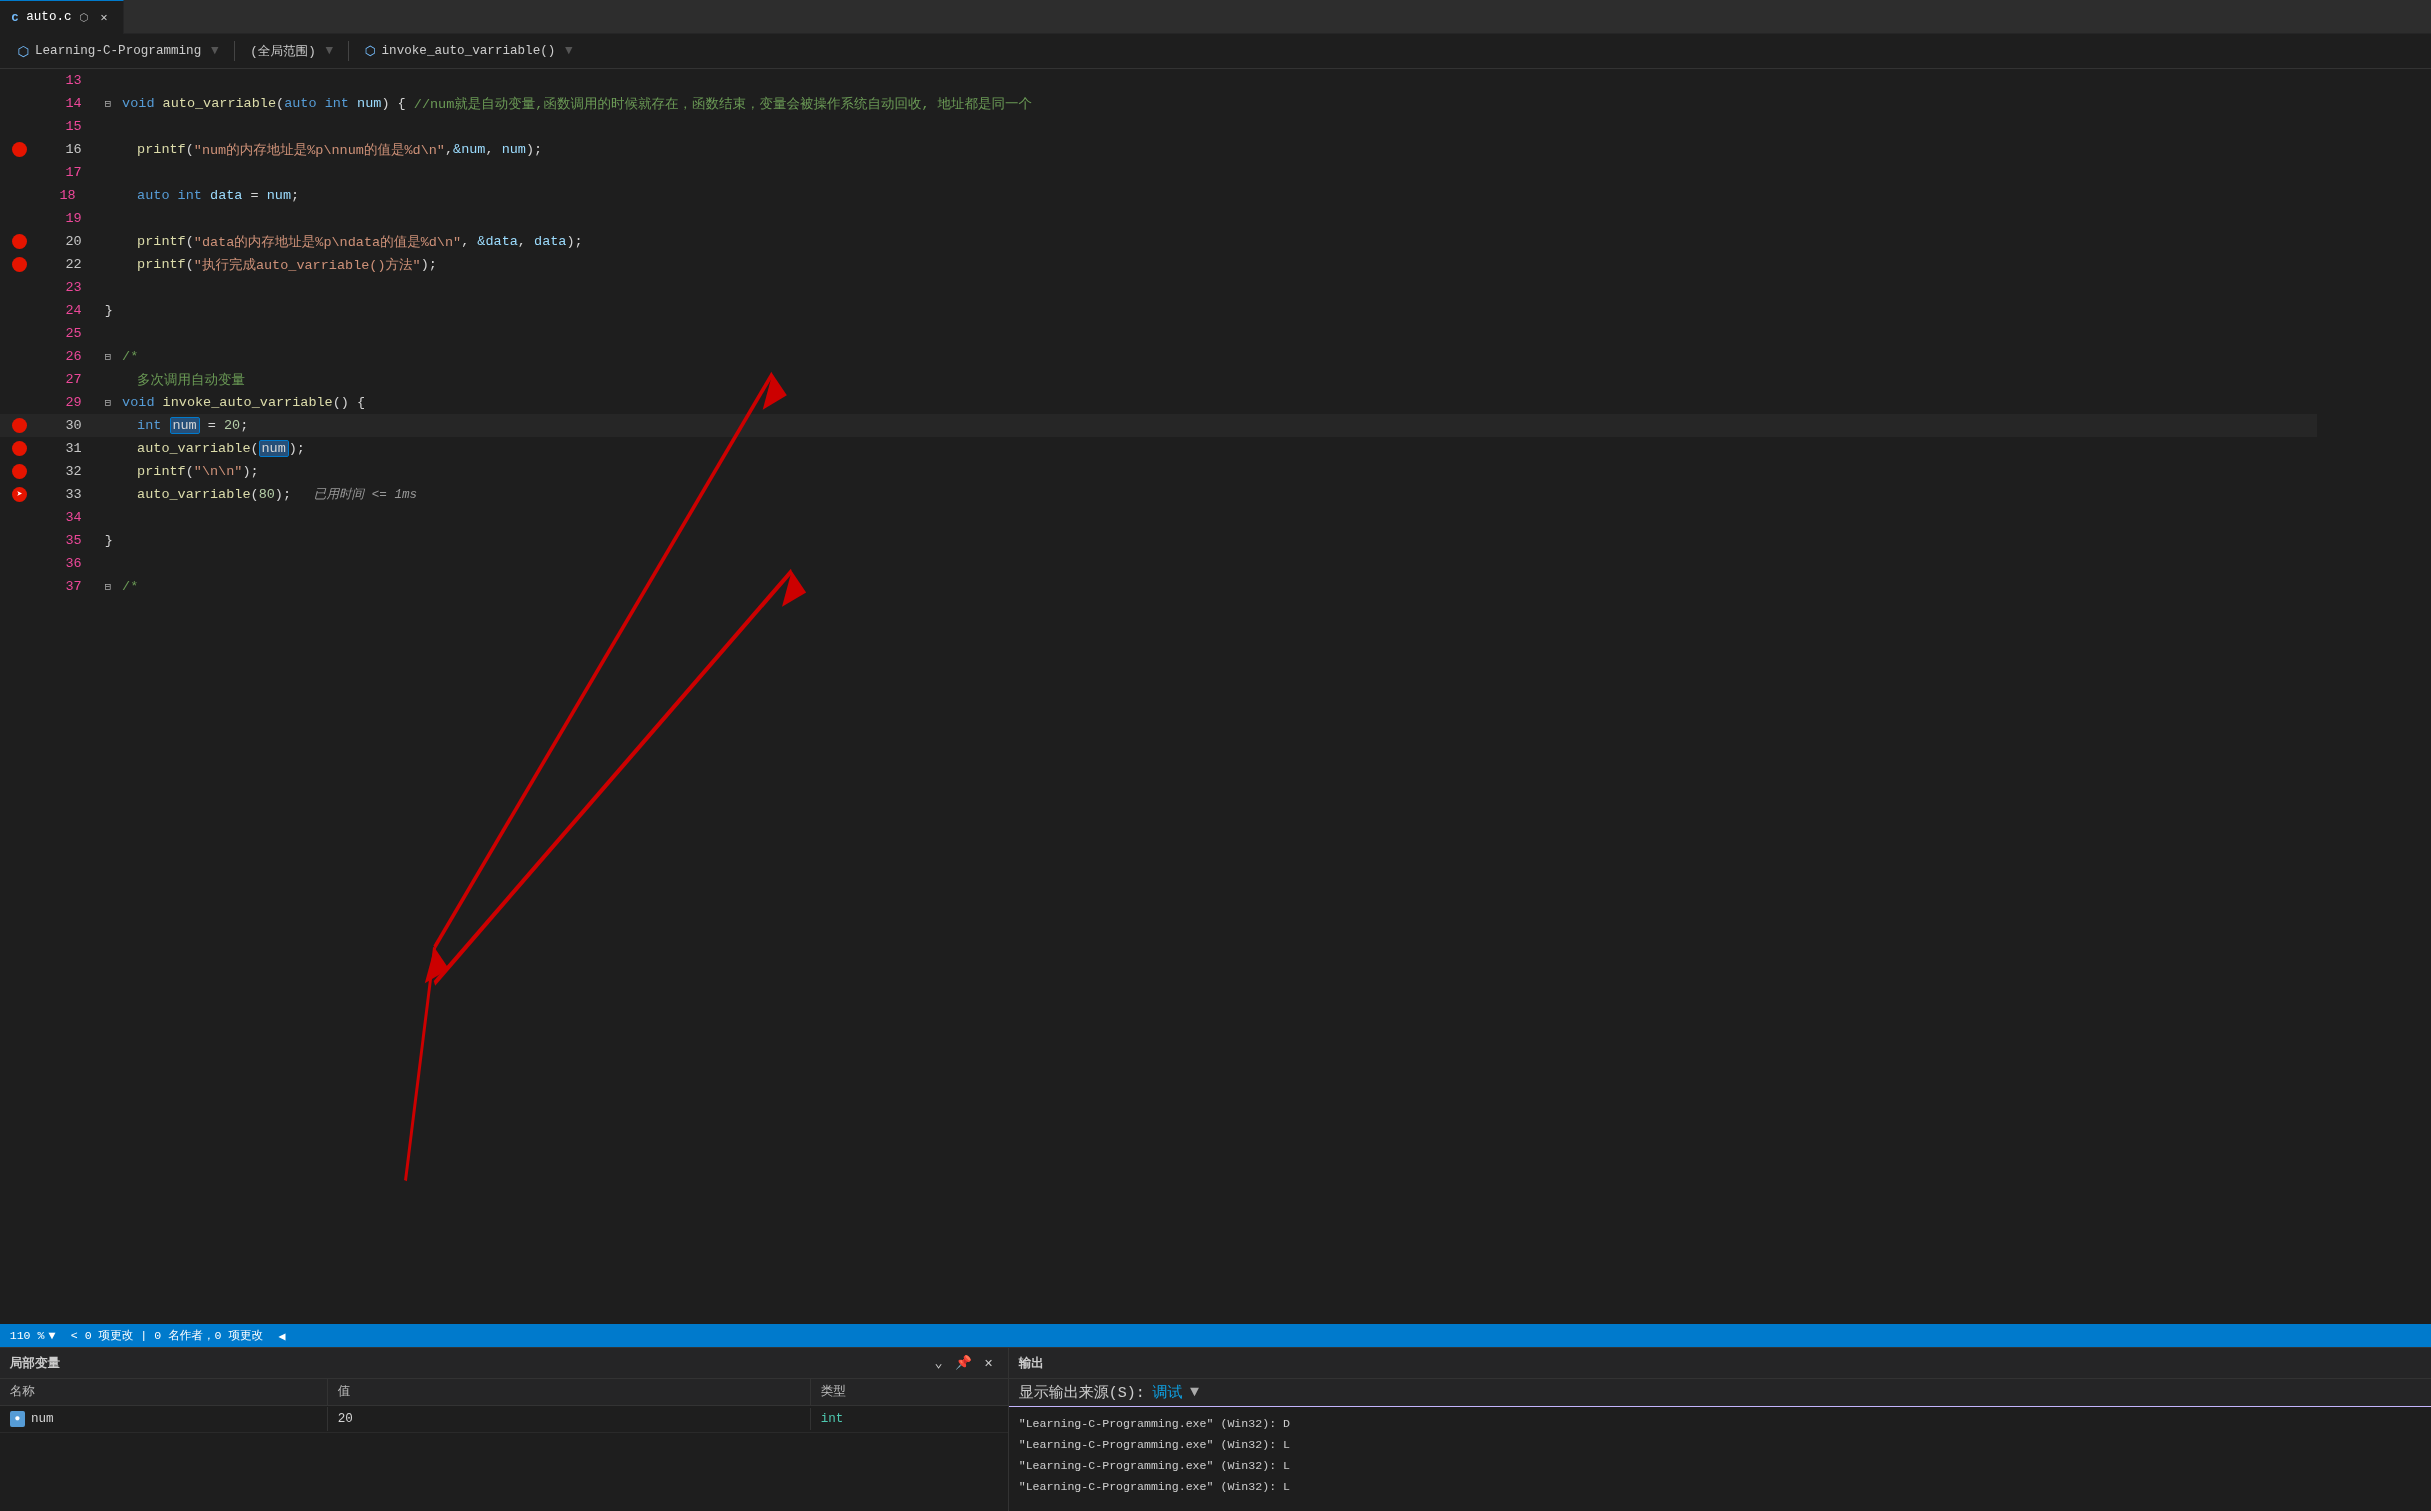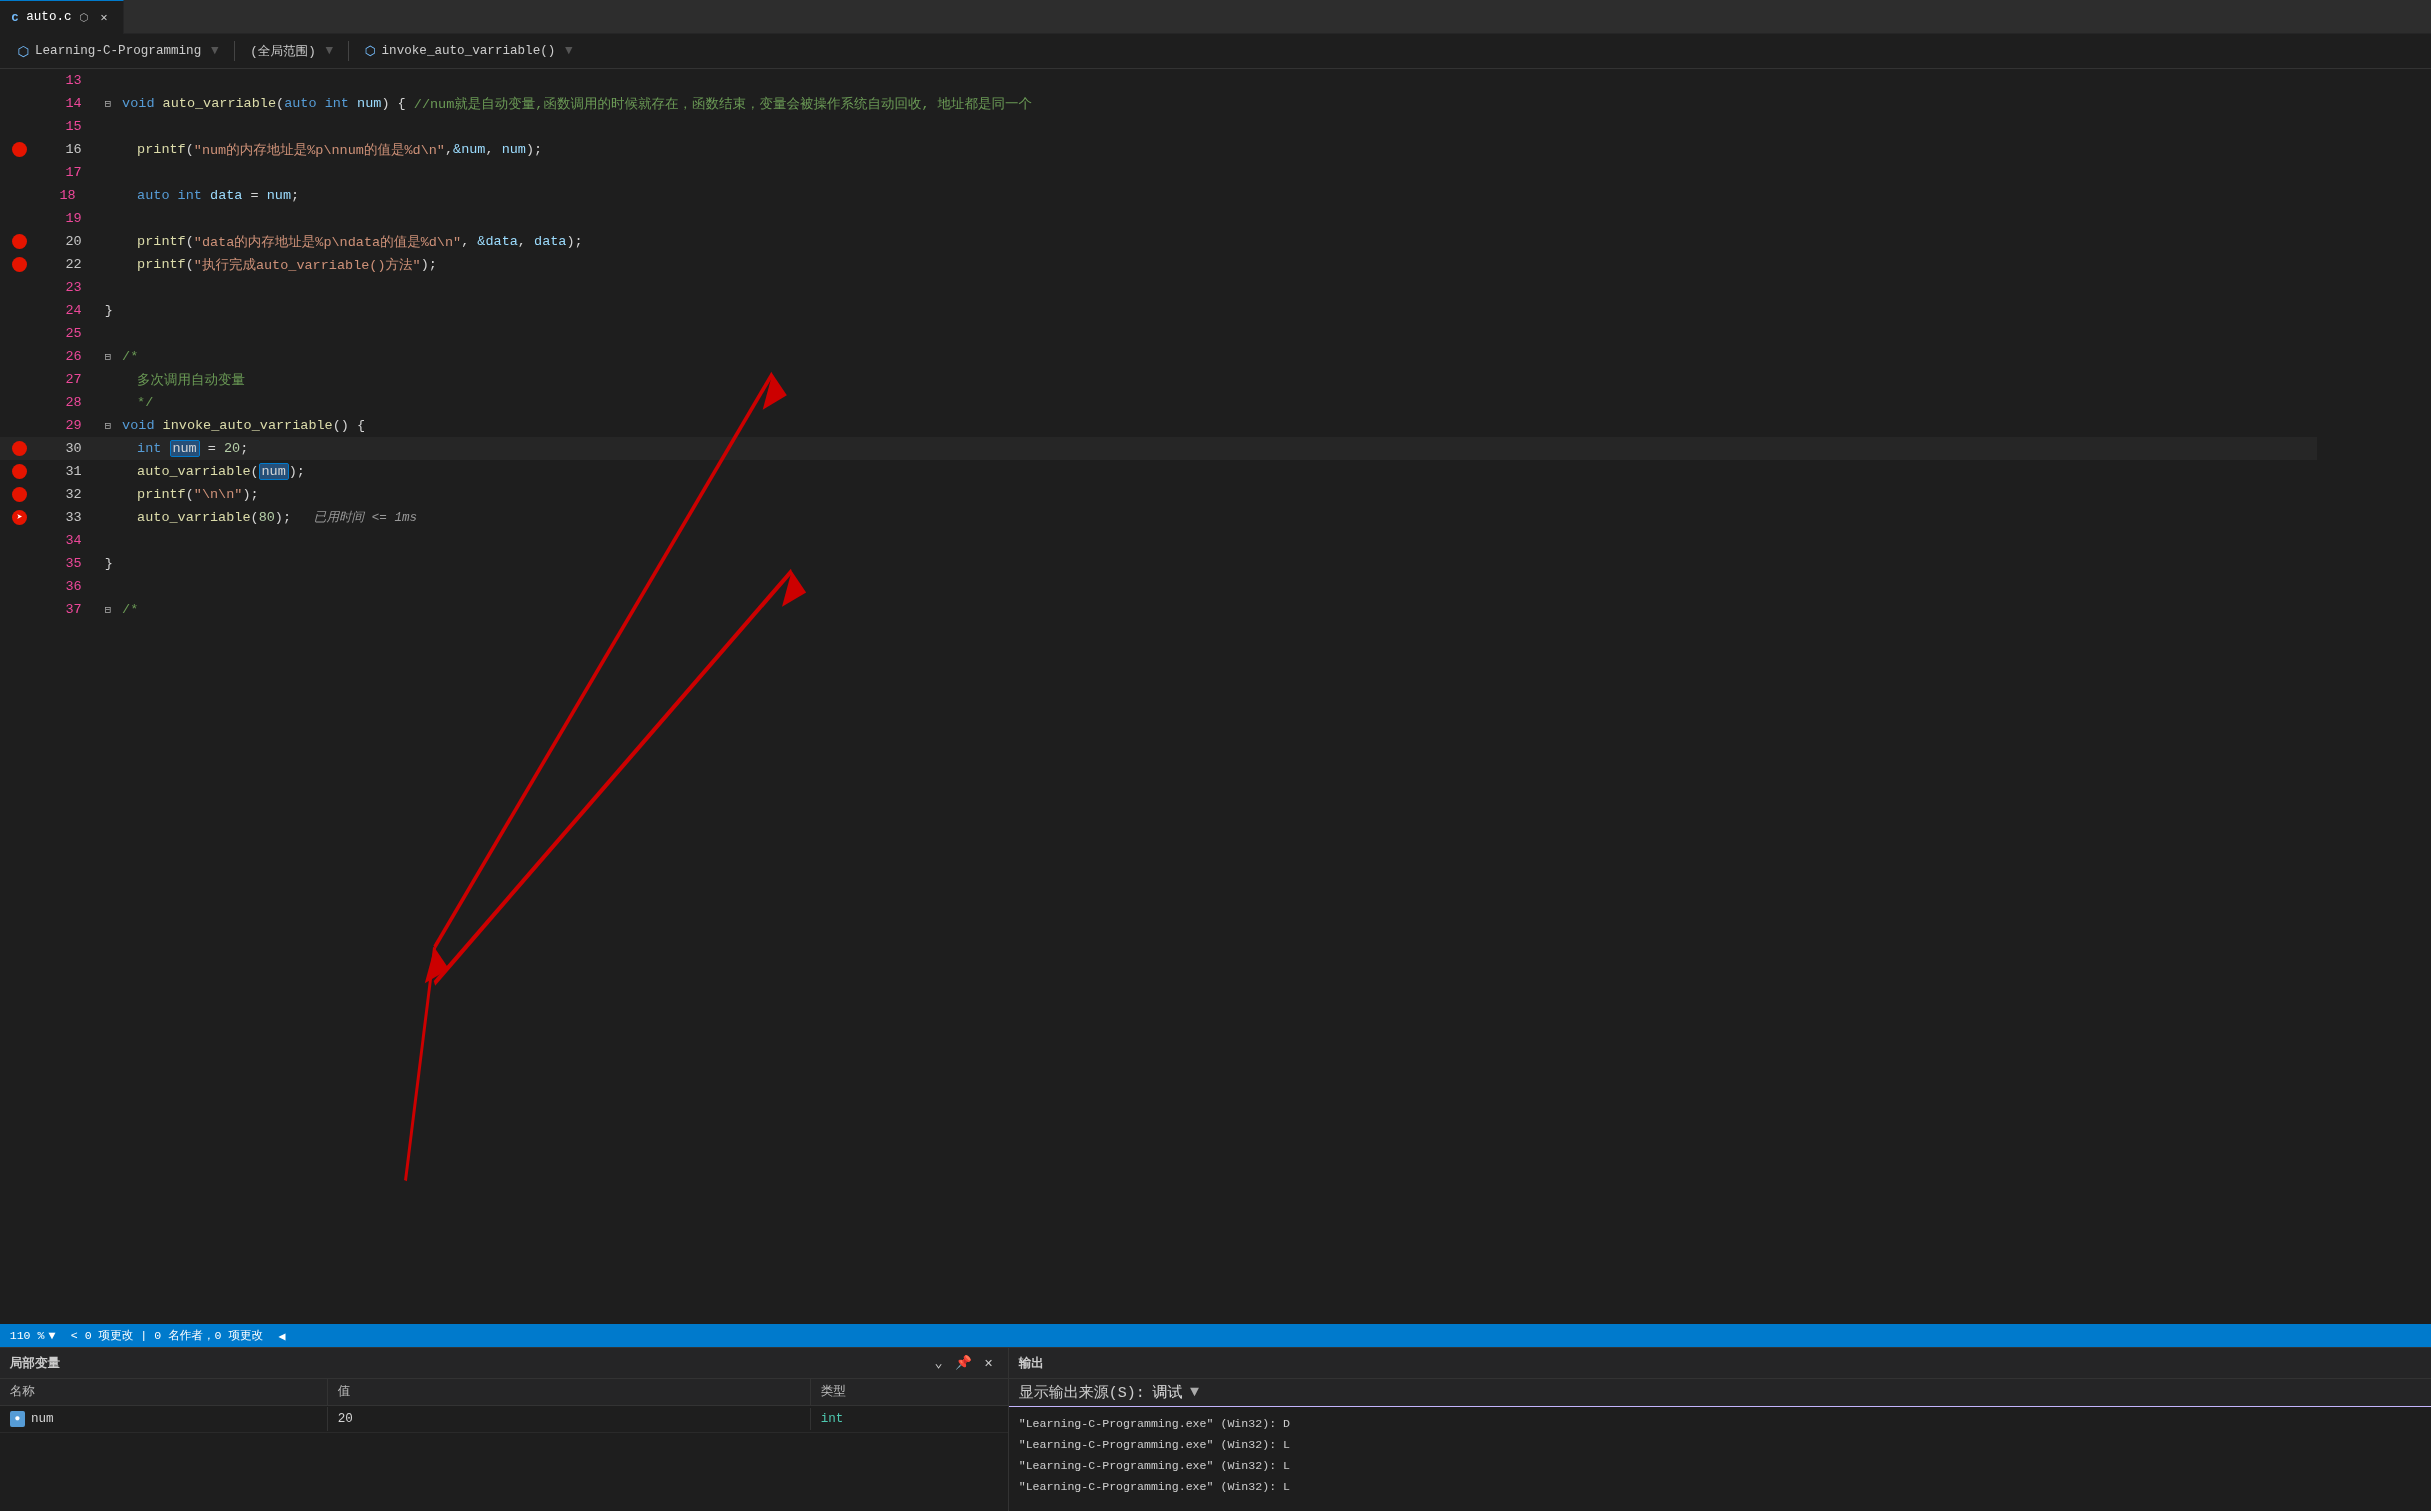--- a/index.html
+++ b/index.html
@@ -472,29 +472,20 @@
         <div class="line-row">
           <div class="gutter-row" style="width:97px; display:flex; align-items:center; justify-content:flex-end; padding-right:7.7px;">
             <span class="no-breakpoint"></span>
             <span class="line-number">27</span>
           </div>
           <div class="code-line" style="padding-left:7.7px;">
             <span class="plain">    </span><span class="cmt">多次调用自动变量</span>
           </div>
         </div>
 
-        <div class="line-row">
-          <div class="gutter-row" style="width:97px; display:flex; align-items:center; justify-content:flex-end; padding-right:7.7px;">
-            <span class="no-breakpoint"></span>
-            <span class="line-number">28</span>
-          </div>
-          <div class="code-line" style="padding-left:7.7px;">
-            <span class="plain">    </span><span class="cmt">*/</span>
-          </div>
-        </div>
 
         <div class="line-row">
           <div class="gutter-row" style="width:97px; display:flex; align-items:center; justify-content:flex-end; padding-right:7.7px;">
             <span class="no-breakpoint"></span>
             <span class="line-number">29</span>
           </div>
           <div class="code-line" style="padding-left:7.7px;">
             <span class="fold-marker">⊟</span><span class="kw">void</span><span class="plain"> </span><span class="fn">invoke_auto_varriable</span><span class="plain">() {</span>
           </div>
         </div>
@@ -631,21 +622,21 @@
         </div>
       </div>
     </div>
 
     <div class="output-panel">
       <div class="output-header">
         <span class="panel-header-title">输出</span>
       </div>
       <div style="padding: 3.9px 9.7px; background:#252526; border-bottom:1px solid #c4b5fd; display:flex; align-items:center; gap:7.7px; font-size:15px; color:#ccc;">
         <span>显示输出来源(S):</span>
-        <span style="color:#e5e5e5;">调试</span>
+        <span style="color:#0ea5e9;">调试</span>
         <span style="color:#aaa;">▼</span>
       </div>
       <div class="output-body">
         <div class="output-line">"Learning-C-Programming.exe" (Win32): D</div>
         <div class="output-line">"Learning-C-Programming.exe" (Win32): L</div>
         <div class="output-line">"Learning-C-Programming.exe" (Win32): L</div>
         <div class="output-line">"Learning-C-Programming.exe" (Win32): L</div>
       </div>
     </div>
 

